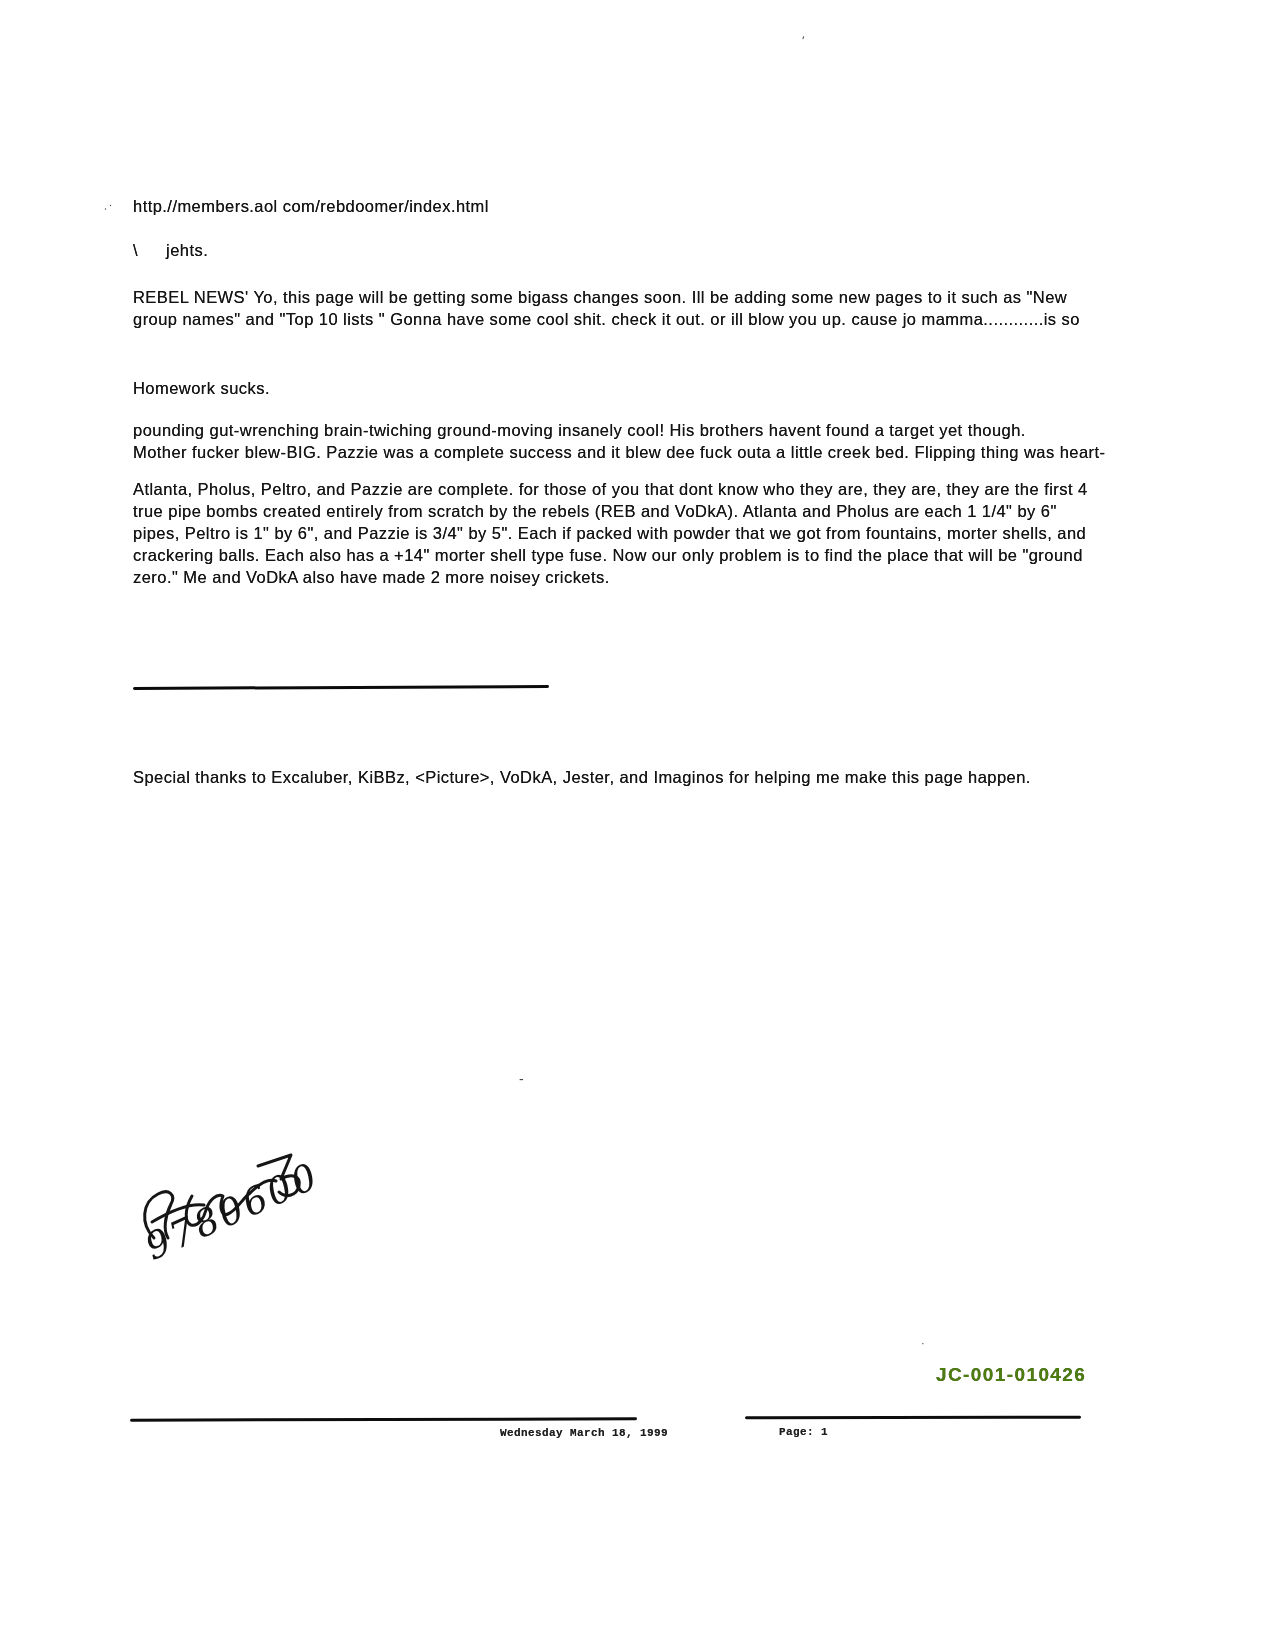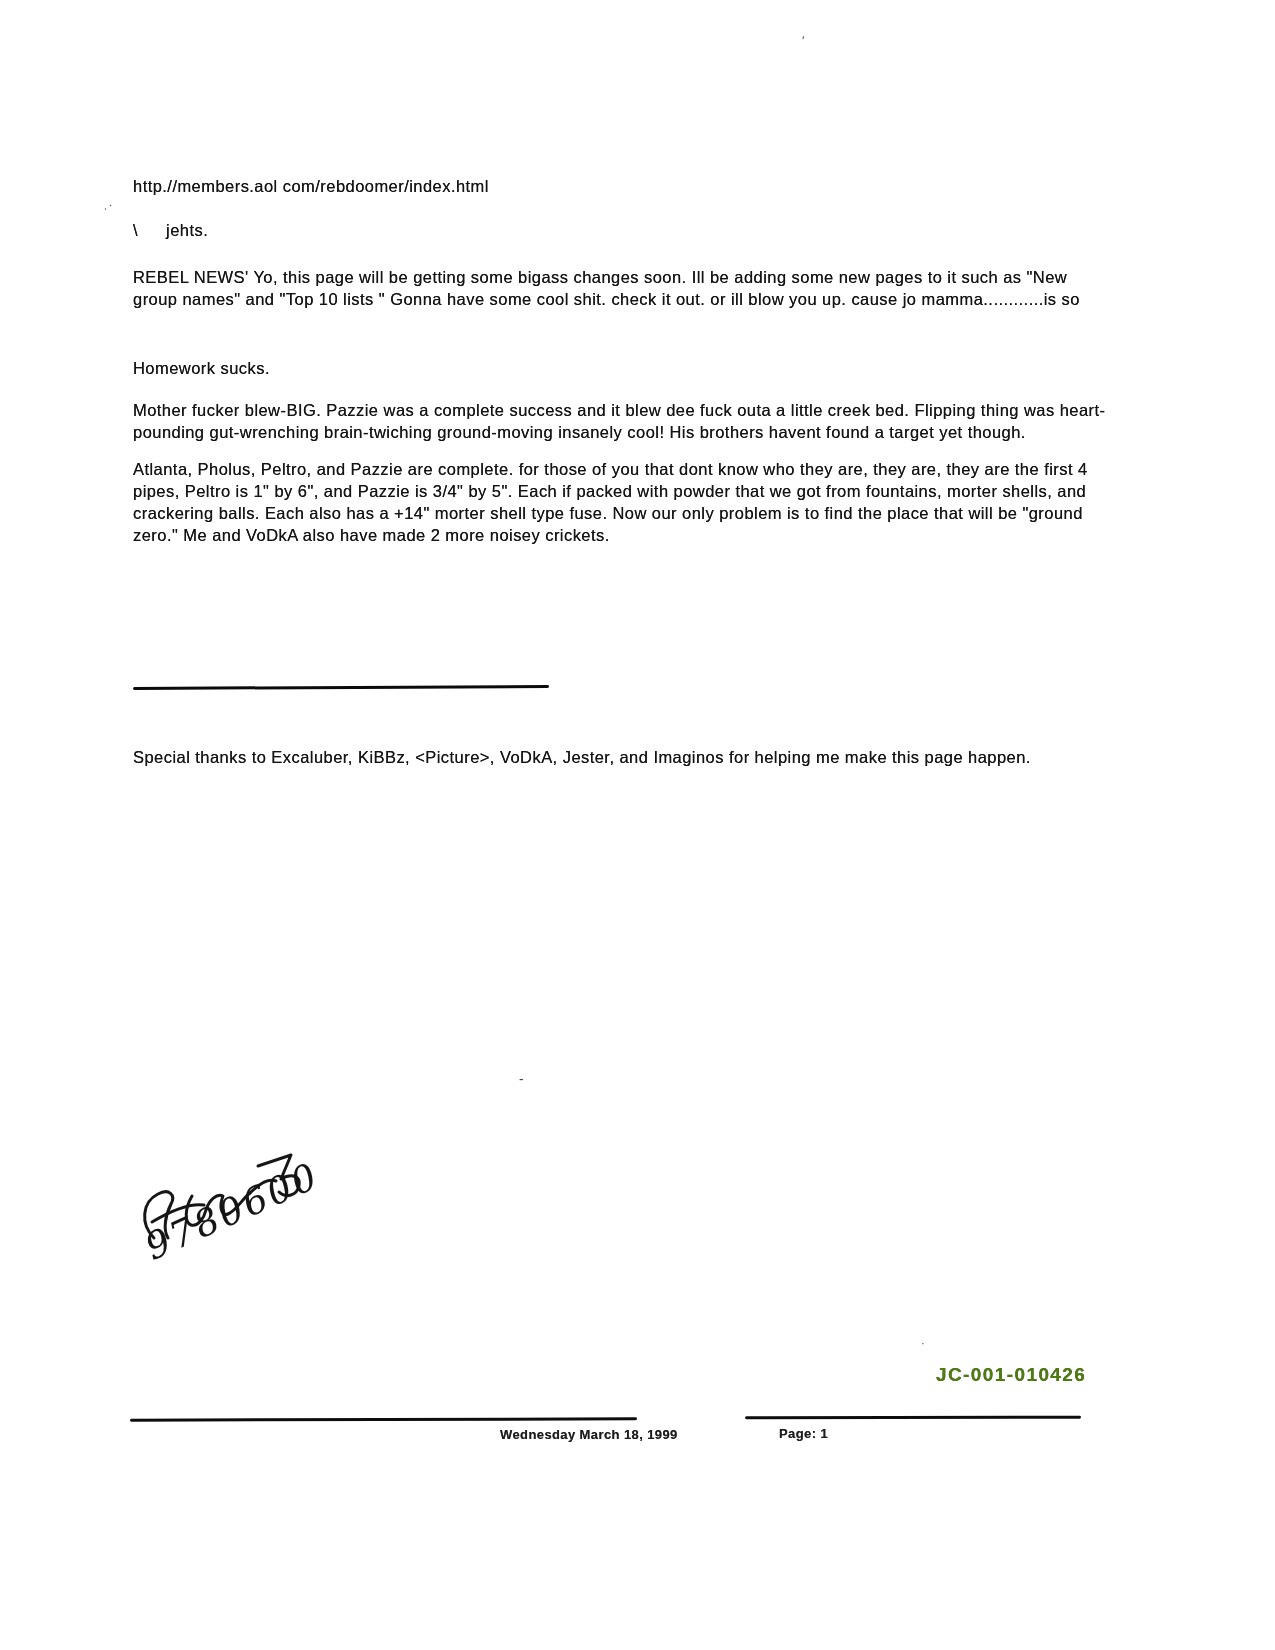--- a/index.html
+++ b/index.html
@@ -5,20 +5,21 @@
   html,body{margin:0;padding:0;}
   body{
     width:1275px;height:1650px;background:#ffffff;position:relative;
     font-family:"Liberation Sans",sans-serif;color:#151515;overflow:hidden;
   }
   .abs{position:absolute;}
   .txt{
     font-size:16.5px;line-height:22px;letter-spacing:0.45px;
     color:#141414;text-shadow:0 0 .55px rgba(0,0,0,.8);
     white-space:nowrap;
+    margin-top:20px;
   }
   #url-line{left:133px;top:175px;}
   #slash-line{left:133px;top:219px;}
   #slash-line .jehts{margin-left:28px;}
   #para-rebel{left:133px;top:266px;}
   #para-homework{left:133px;top:357px;text-align:right;}
   #para-mother{left:133px;top:399px;}
   #para-atlanta{left:133px;top:458px;}
   #para-god{left:133px;top:604px;}
   #separator-rule{
@@ -28,22 +29,22 @@
   #para-special{left:133px;top:746px;}
   #signature-block{left:138px;top:1130px;width:250px;height:170px;}
   #stamp{
     left:936px;top:1364px;font-size:19px;font-weight:700;
     letter-spacing:1.4px;color:#4d7c0f;text-shadow:0 0 .4px rgba(0,0,0,.7);
   }
   .footer-rule{height:3px;background:#0d0d0d;border-radius:2px;}
   #footer-rule-left{left:130px;top:1418px;width:507px;transform:rotate(-0.15deg);}
   #footer-rule-right{left:745px;top:1416px;width:336px;transform:rotate(-0.1deg);}
   .footer-txt{
-    font-size:13px;font-weight:700;letter-spacing:0.4px;color:#1c1c1c;
-    text-shadow:0 0 .4px rgba(0,0,0,.6);white-space:nowrap;
+    font-size:11px;font-weight:700;letter-spacing:0.4px;color:#1c1c1c;
+    text-shadow:0 0 .4px rgba(0,0,0,.6);white-space:nowrap;font-family:Liberation Mono, monospace;
   }
   #footer-date{left:500px;top:1427px;}
   #footer-page{left:779px;top:1426px;}
   .artifact{color:#2a2a2a;opacity:.85;white-space:nowrap;}
   #artifact-top-right{left:801px;top:33px;font-size:13px;transform:rotate(18deg);}
   #artifact-left-margin{left:103px;top:198px;font-size:12px;transform:rotate(-12deg);letter-spacing:2px;}
   #artifact-mid-dash{left:519px;top:1071px;font-size:14px;}
   #artifact-pre-stamp{left:921px;top:1337px;font-size:11px;}
   svg .stroke{fill:none;stroke:#161616;stroke-width:3;stroke-linecap:round;stroke-linejoin:round;}
   svg .hand-number{
@@ -61,26 +62,27 @@
 </div>
 
 <div class="abs txt" id="para-rebel">
   <div>REBEL NEWS' Yo, this page will be getting some bigass changes soon. Ill be adding some new pages to it such as "New</div>
   <div>group names" and "Top 10 lists " Gonna have some cool shit. check it out. or ill blow you up. cause jo mamma............is so</div>
 </div>
 
 <div class="abs txt" id="para-homework">Homework sucks.</div>
 
 <div class="abs txt" id="para-mother">
+  <div>pounding gut-wrenching brain-twiching ground-moving insanely cool! His brothers havent found a target yet though.</div>
   <div>Mother fucker blew-BIG. Pazzie was a complete success and it blew dee fuck outa a little creek bed. Flipping thing was heart-</div>
-  <div>pounding gut-wrenching brain-twiching ground-moving insanely cool! His brothers havent found a target yet though.</div>
 </div>
 
 <div class="abs txt" id="para-atlanta">
   <div>Atlanta, Pholus, Peltro, and Pazzie are complete. for those of you that dont know who they are, they are, they are the first 4</div>
+  <div>true pipe bombs created entirely from scratch by the rebels (REB and VoDkA). Atlanta and Pholus are each 1 1/4" by 6"</div>
   <div>pipes, Peltro is 1" by 6", and Pazzie is 3/4" by 5". Each if packed with powder that we got from fountains, morter shells, and</div>
   <div>crackering balls. Each also has a +14" morter shell type fuse. Now our only problem is to find the place that will be "ground</div>
   <div>zero." Me and VoDkA also have made 2 more noisey crickets.</div>
 </div>
 
 <div class="abs txt" id="para-god">
 </div>
 
 <div class="abs" id="separator-rule"></div>
 

